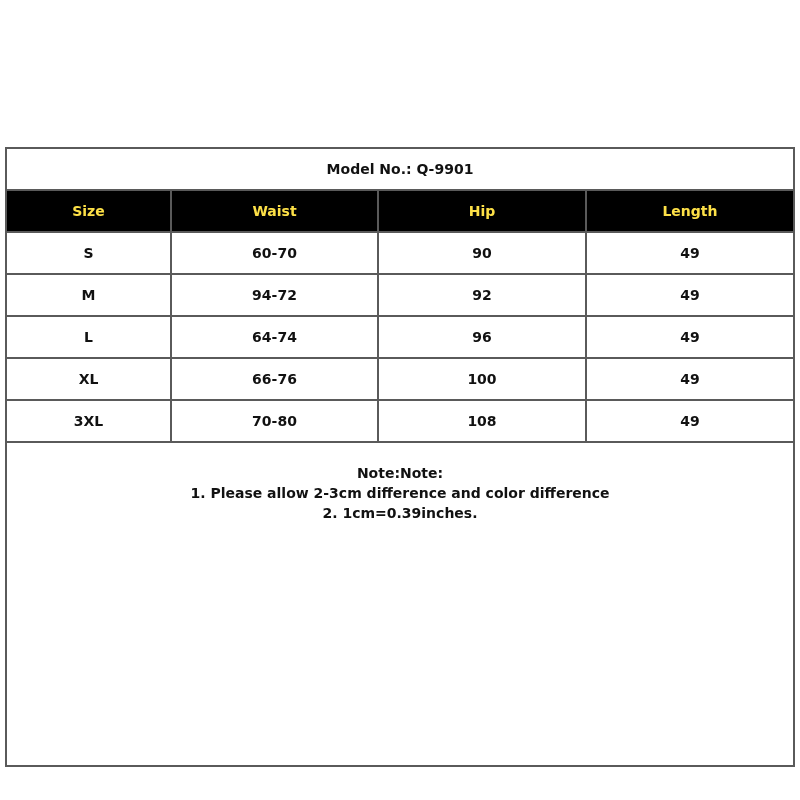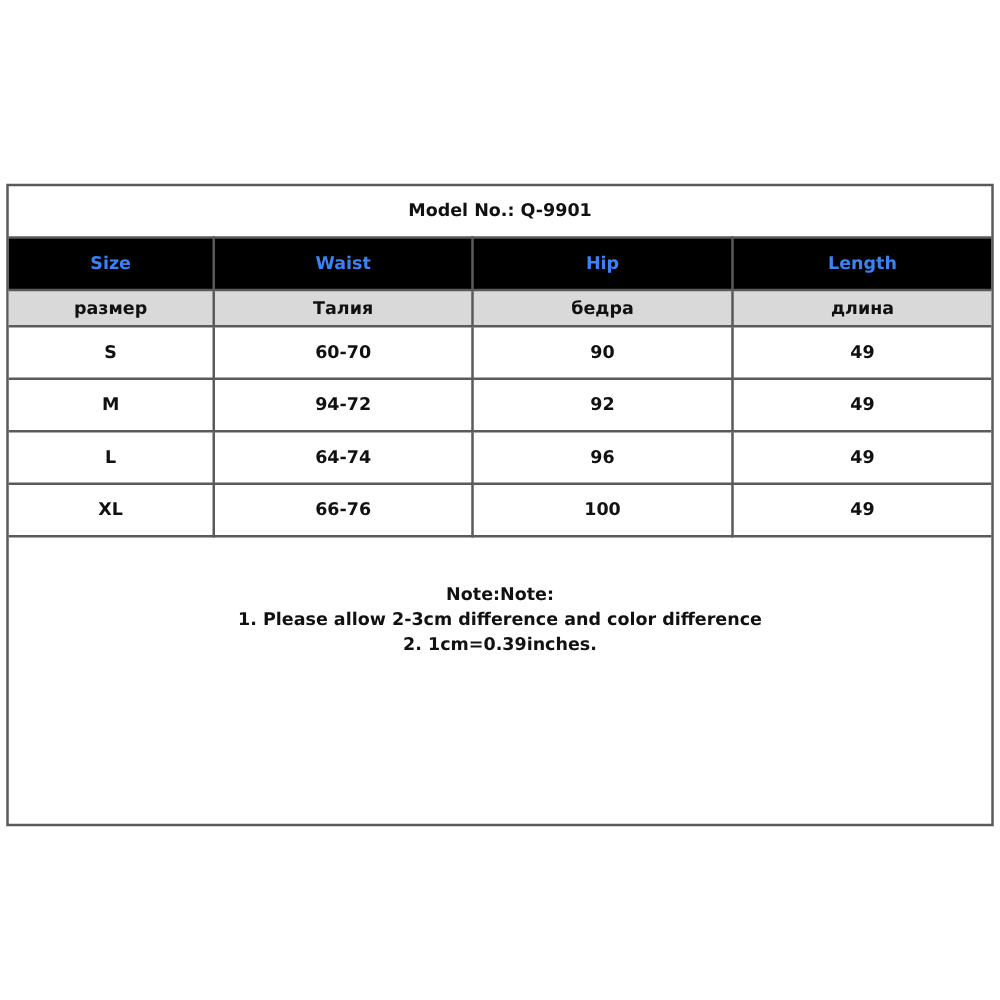--- a/index.html
+++ b/index.html
@@ -1,34 +1,34 @@
 <!DOCTYPE html>
 <html><head>
 <meta charset="utf-8">
 <style>
   html, body { margin: 0; padding: 0; background: #ffffff; }
   body { width: 800px; height: 800px; position: relative; font-family: "DejaVu Sans", sans-serif; }
   .sheet {
-    position: absolute; left: 5px; top: 147px; width: 790px; height: 514px;
+    position: absolute; left: 5px; top: 147px; width: 790px; height: 620px;
     border: 2px solid #5a5a5a; box-sizing: border-box; background: #fff;
   }
   table { border-collapse: collapse; width: 100%; table-layout: fixed; }
   td, th {
     border: 2px solid #5a5a5a; text-align: center; font-weight: bold;
     font-size: 14px; color: #111; padding: 0;
   }
   .title-row td { height: 40px; border-top: none; border-left: none; border-right: none; font-size: 14px; }
-  .head-row th { background: #000; color: #3b82f6; height: 40px; font-size: 14px; }
+  .head-row th { background: #000; color: #fde047; height: 40px; font-size: 14px; }
   .sub-row td { background: #d9d9d9; height: 27px; }
   .data-row td { height: 40px; }
   tr td:first-child, tr th:first-child { border-left: none; }
   tr td:last-child, tr th:last-child { border-right: none; }
   .note-row td {
     height: 99px; border-bottom: none; line-height: 20px; font-size: 14px;
-    vertical-align: middle; padding-top: 16px;
+    vertical-align: middle; padding-top: 0;
   }
   .note-line { display: block; }
 </style>
 </head>
 <body>
 
 <div class="sheet">
   <table>
     <colgroup>
       <col style="width:164px">
@@ -38,26 +38,20 @@
     </colgroup>
     <tbody>
       <tr class="title-row">
         <td colspan="4">Model No.: Q-9901</td>
       </tr>
       <tr class="head-row">
         <th>Size</th>
         <th>Waist</th>
         <th>Hip</th>
         <th>Length</th>
-      </tr>
-      <tr class="sub-row">
-        <td>размер</td>
-        <td>Талия</td>
-        <td>бедра</td>
-        <td>длина</td>
       </tr>
       <tr class="data-row">
         <td>S</td>
         <td>60-70</td>
         <td>90</td>
         <td>49</td>
       </tr>
       <tr class="data-row">
         <td>M</td>
         <td>94-72</td>
@@ -69,20 +63,26 @@
         <td>64-74</td>
         <td>96</td>
         <td>49</td>
       </tr>
       <tr class="data-row">
         <td>XL</td>
         <td>66-76</td>
         <td>100</td>
         <td>49</td>
       </tr>
+      <tr class="data-row">
+        <td>3XL</td>
+        <td>70-80</td>
+        <td>108</td>
+        <td>49</td>
+      </tr>
       <tr class="note-row">
         <td colspan="4">
           <span class="note-line">Note:Note:</span>
           <span class="note-line">1. Please allow 2-3cm difference and color difference</span>
           <span class="note-line">2. 1cm=0.39inches.</span>
         </td>
       </tr>
     </tbody>
   </table>
 </div>

